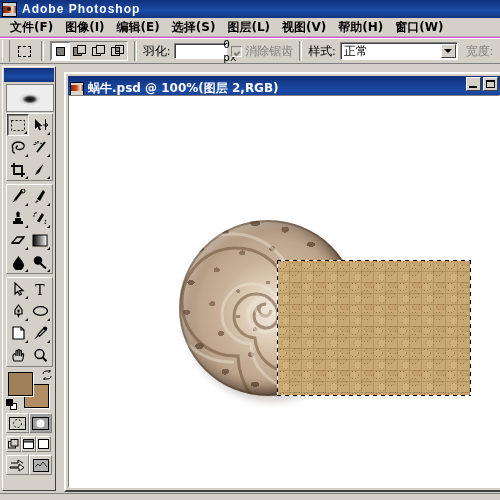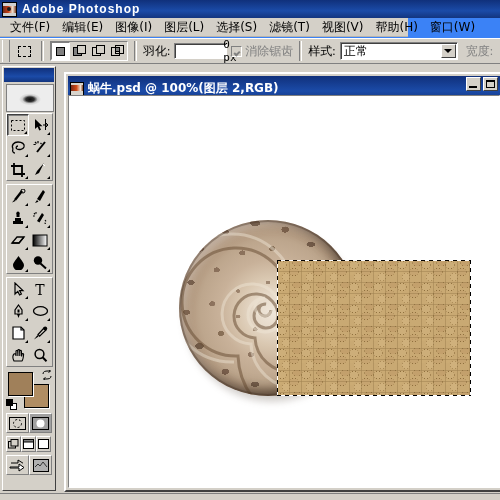--- a/index.html
+++ b/index.html
@@ -3,21 +3,21 @@
 <meta charset="utf-8">
 <style>
   html,body{margin:0;padding:0;}
   body{
     width:500px;height:500px;overflow:hidden;
     font-family:"Liberation Sans","DejaVu Sans",sans-serif;
     font-size:12px;
     background:#d4d0c8;
     -webkit-font-smoothing:none;
   }
-  #app{position:relative;width:500px;height:500px;background:#3b82f6;}
+  #app{position:relative;width:500px;height:500px;background:#d946ef;}
 
   
   .titlebar{
     position:absolute;left:0;top:0;width:500px;height:18px;
     background:linear-gradient(to bottom,#10307b,#1b4ba8 60%,#13357f);
     display:flex;align-items:center;
   }
   .ps-icon{
     width:13px;height:13px;margin-left:2px;margin-right:5px;
     border:1px solid #000;background:#cfcfcf;position:relative;overflow:hidden;
@@ -30,23 +30,23 @@
     content:"";position:absolute;left:4px;top:4px;width:4px;height:4px;border-radius:50%;
     background:#1a1a1a;
   }
   .titlebar .apptitle{
     color:#fff;font-weight:bold;font-size:12px;letter-spacing:1px;
     font-family:"Liberation Sans","DejaVu Sans",sans-serif;
   }
 
   
   .menubar{
-    position:absolute;left:0;top:18px;width:408px;height:19px;
+    position:absolute;left:0;top:18px;width:500px;height:19px;
     background:#d4d0c8;border-bottom:1px solid #b8b4ac;
-    display:flex;align-items:center;padding-left:4px;box-sizing:border-box;
+    display:flex;align-items:center;padding-left:4px;box-sizing:border-box;font-weight:bold;
   }
   .menuitem{
     font-size:12px;color:#000;padding:2px 6px;white-space:nowrap;cursor:default;
     font-family:"DejaVu Sans","Liberation Sans",sans-serif;
   }
 
   
   .optionsbar{
     position:absolute;left:0;top:38px;width:500px;height:26px;
     background:#d4d0c8;
@@ -366,25 +366,24 @@
 
 <div id="app">
 
   <div class="titlebar">
     <div class="ps-icon"></div>
     <div class="apptitle">Adobe Photoshop</div>
   </div>
 
   <div class="menubar">
     <div class="menuitem">文件(F)</div>
+    <div class="menuitem">图像(I)</div>
     <div class="menuitem">编辑(E)</div>
-    <div class="menuitem">图像(I)</div>
+    <div class="menuitem">选择(S)</div>
     <div class="menuitem">图层(L)</div>
-    <div class="menuitem">选择(S)</div>
-    <div class="menuitem">滤镜(T)</div>
     <div class="menuitem">视图(V)</div>
     <div class="menuitem">帮助(H)</div>
     <div class="menuitem">窗口(W)</div>
   </div>
 
   <div class="optionsbar">
     <div class="grip"></div>
     <div class="ob-tool">
       <div class="marquee-glyph"></div>
     </div>

